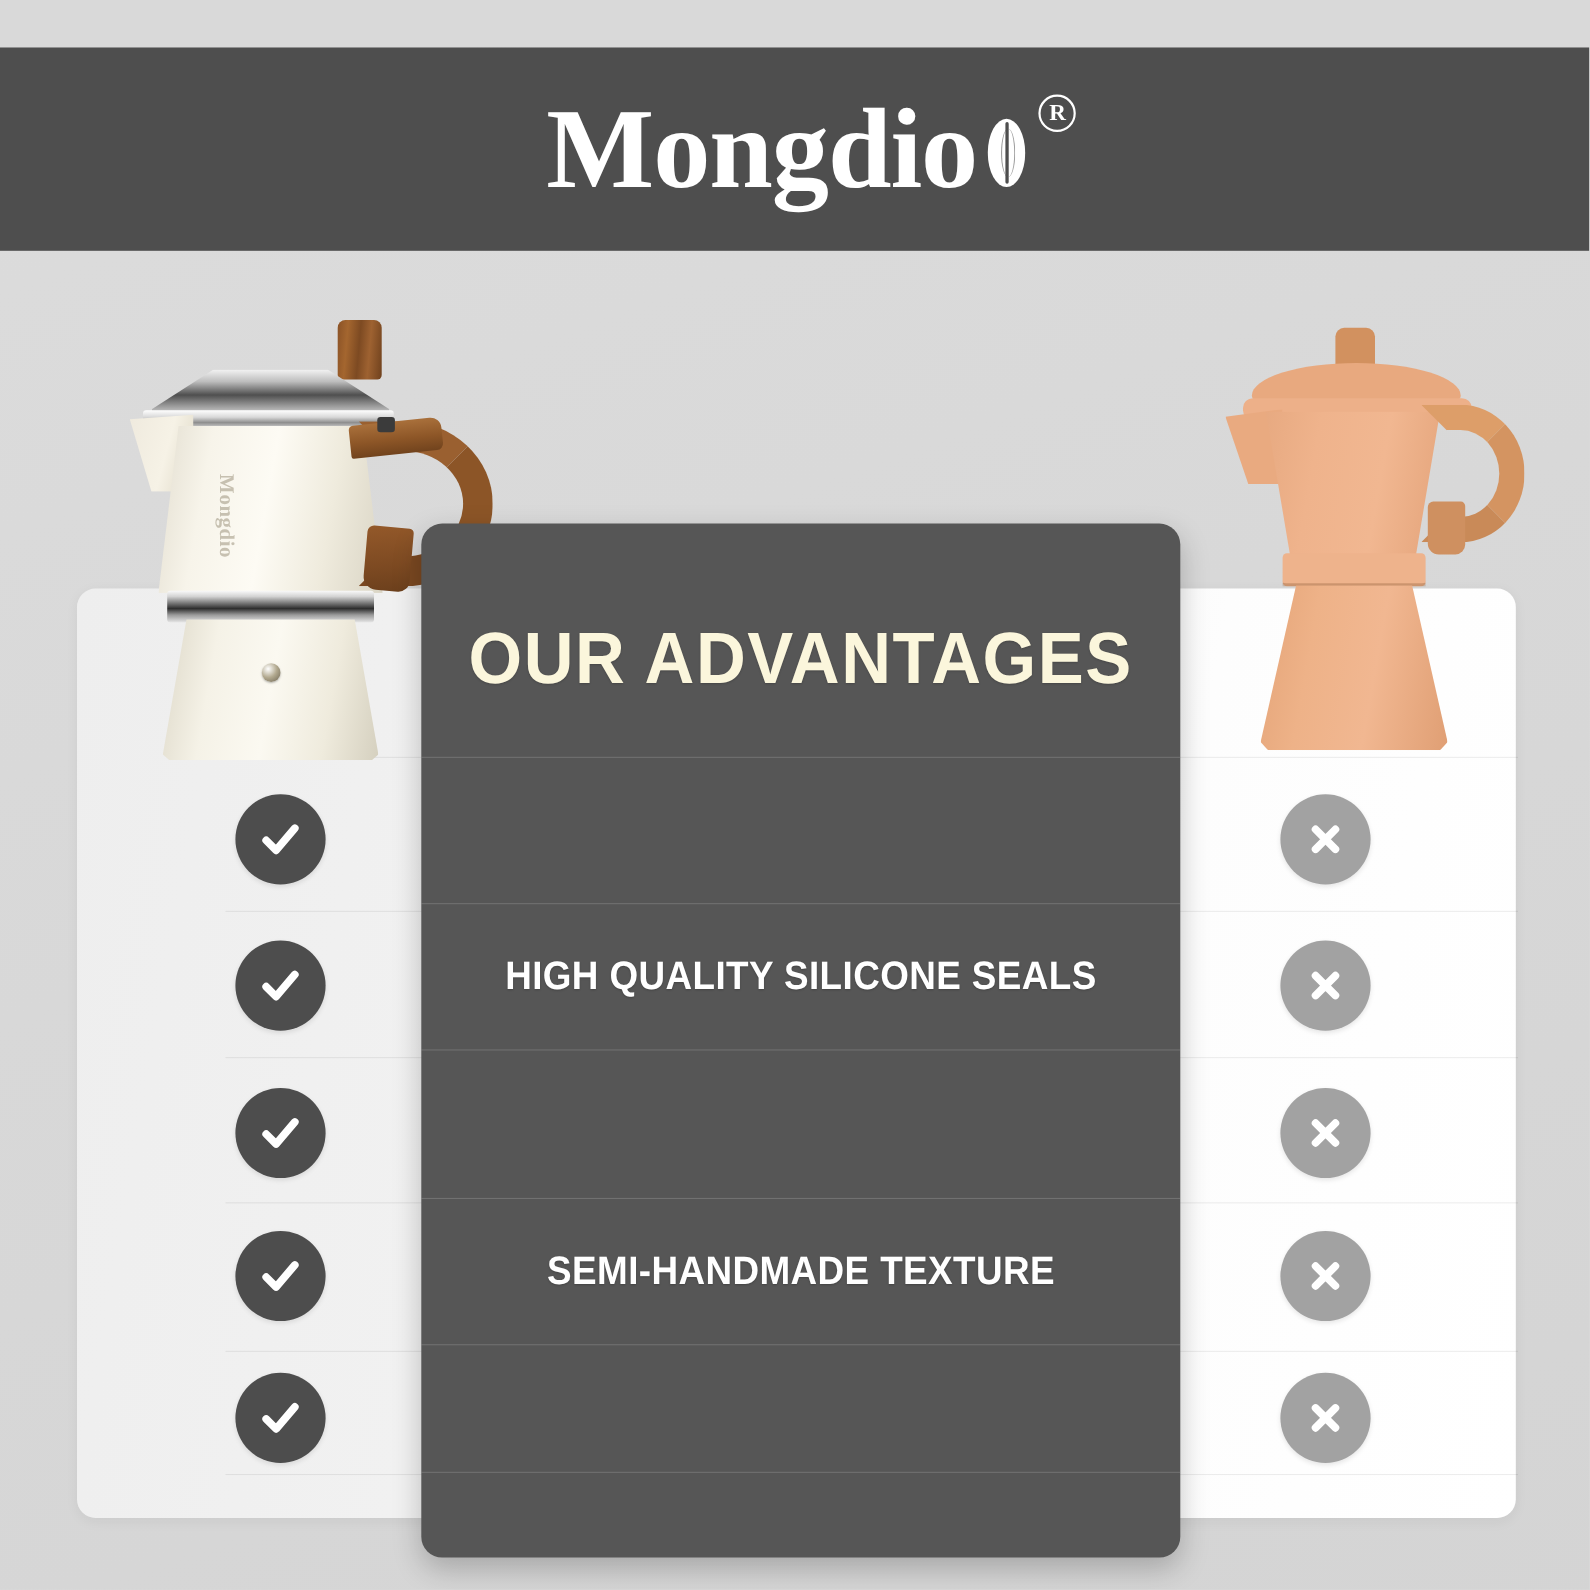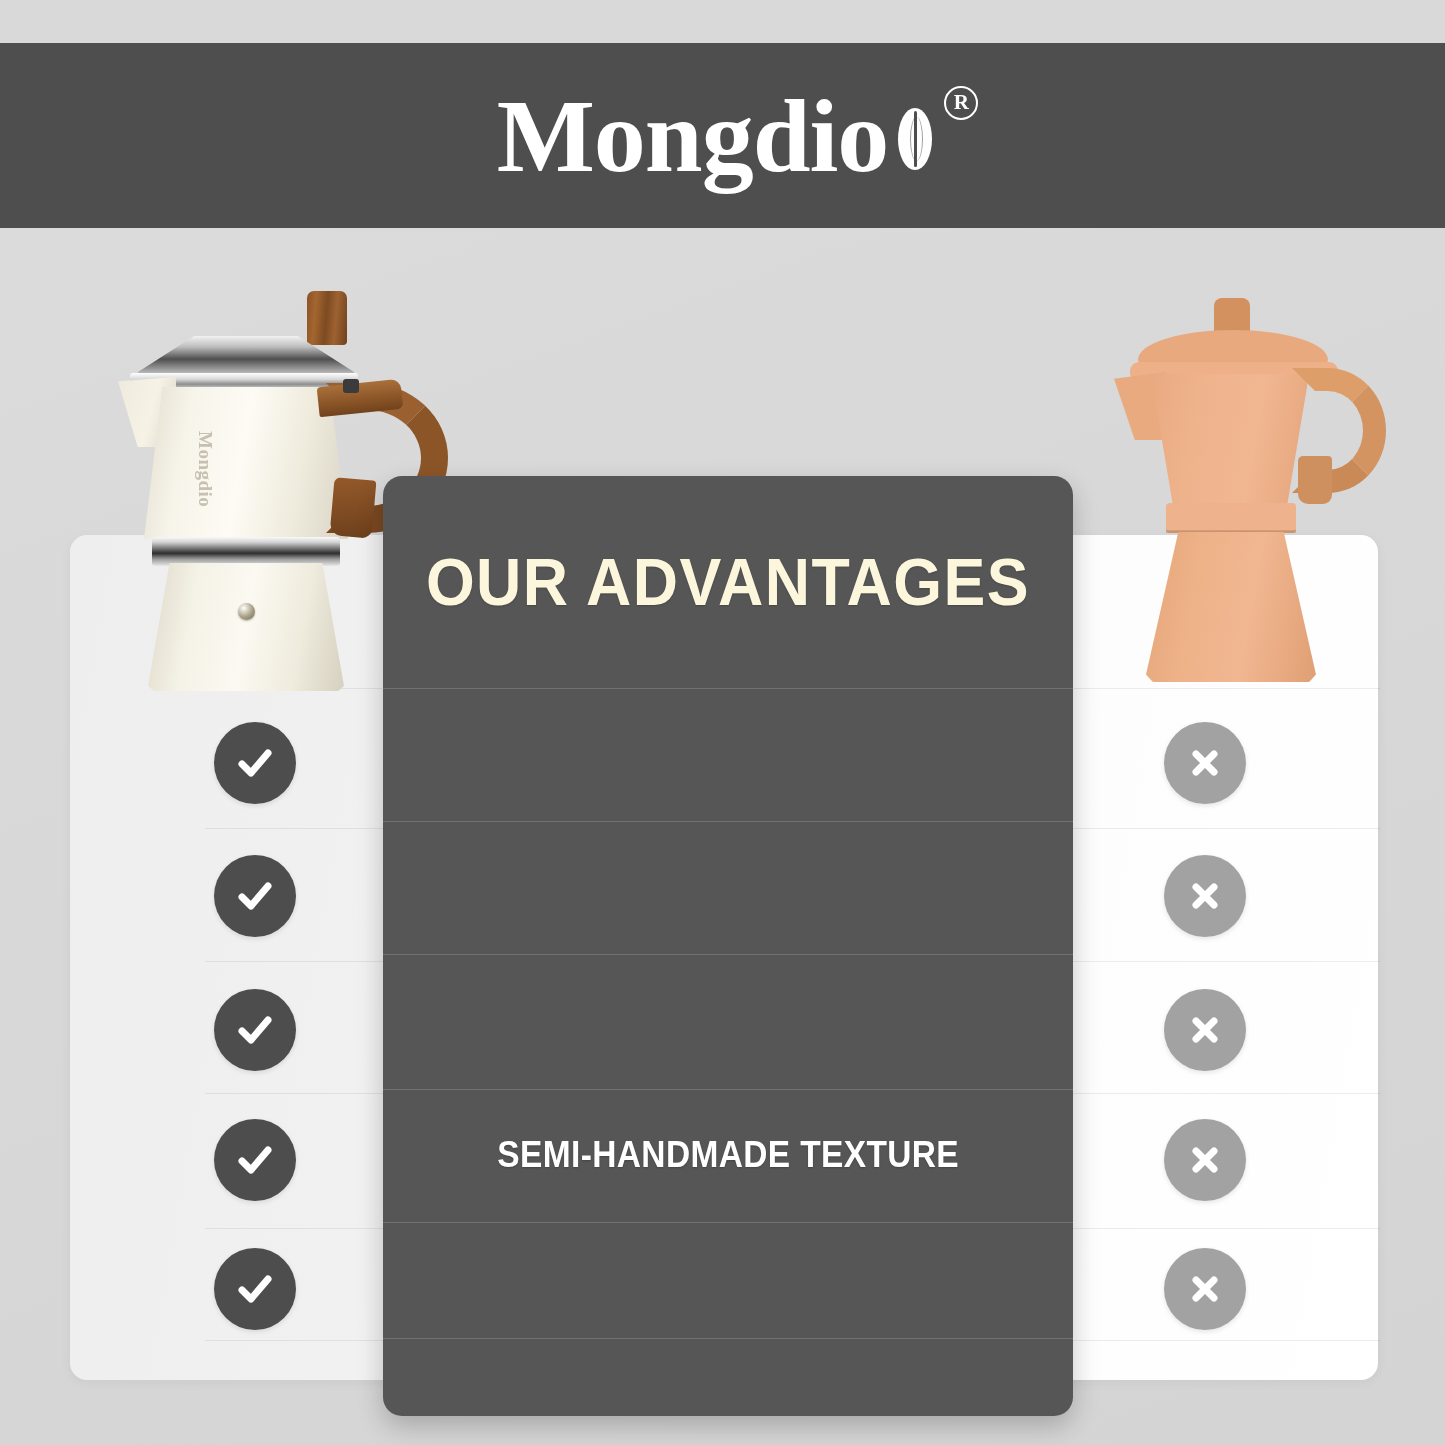--- a/index.html
+++ b/index.html
@@ -153,21 +153,21 @@
     top: 433px;
     width: 690px;
     height: 940px;
     background: #565656;
     border-radius: 19px;
     box-shadow: 0 10px 26px rgba(0,0,0,.22);
     overflow: hidden;
   }
   .adv-title-zone {
     position: absolute;
-    left: 0; top: 0;
+    left: 0; top: 16px;
     width: 690px;
     height: 212px;
     display: flex;
     align-items: center;
     justify-content: center;
   }
   .adv-title {
     font-family: "Liberation Sans Narrow", "Liberation Sans", sans-serif;
     font-weight: bold;
     font-size: 66px;
@@ -545,19 +545,22 @@
       <div class="adv-title">OUR ADVANTAGES</div>
     </div>
 
     <div class="adv-rule" style="top:212px"></div>
     <div class="adv-rule" style="top:345px"></div>
     <div class="adv-rule" style="top:478px"></div>
     <div class="adv-rule" style="top:613px"></div>
     <div class="adv-rule" style="top:746px"></div>
     <div class="adv-rule" style="top:862px"></div>
 
+    <div class="adv-row" style="top:345px; height:133px">
+      <div class="adv-label">HIGH QUALITY SILICONE SEALS</div>
+    </div>
     <div class="adv-row" style="top:613px; height:133px">
       <div class="adv-label">SEMI-HANDMADE TEXTURE</div>
     </div>
 
   </div>
 
 </div>
 
 </body></html>

